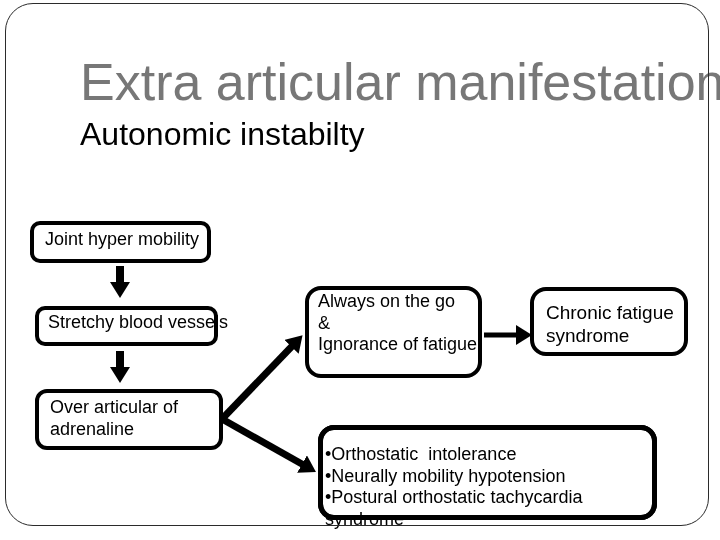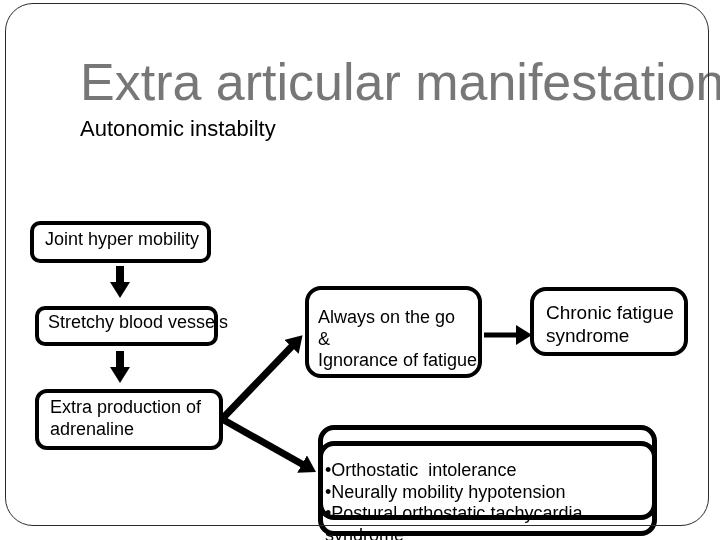--- a/index.html
+++ b/index.html
@@ -12,36 +12,36 @@
   .slide-frame {
     position:absolute; left:5px; top:3px; width:704px; height:523px;
     border:1.5px solid var(--slide-border,#2b2b2b); border-radius:28px;
     box-sizing:border-box; z-index:40; pointer-events:none;
   }
   .title {
     position:absolute; left:80px; top:56px; font-size:52px; line-height:1;
     color:var(--title-text,#777); white-space:nowrap;text-align:center;
   }
   .subtitle {
-    position:absolute; left:80px; top:118px; font-size:22px; line-height:1;
+    position:absolute; left:80px; top:118px; font-size:32px; line-height:1;
     color:var(--body-text,#000); white-space:nowrap;
   }
   .box {
     position:absolute; background:var(--shape-fill,#fff);
     border:4px solid var(--shape-border,#000);
     box-sizing:border-box; font-size:18px; line-height:1.2; z-index:10;
   }
   .box .line { white-space:nowrap; }
   .joint     { left:30px;  top:221px; width:181px; height:42px; border-radius:10px; padding:4px 8px 0 11px; }
   .stretchy  { left:35px;  top:306px; width:183px; height:40px; border-radius:10px; padding:2px 0 0 9px; }
   .adrenaline{ left:35px;  top:389px; width:188px; height:61px; border-radius:12px; padding:4px 0 0 11px; }
-  .always    { left:305px; top:286px; width:177px; height:92px; border-radius:16px; padding:17px 0 0 9px; }
+  .always    { left:305px; top:286px; width:177px; height:92px; border-radius:16px; padding:1px 0 0 9px; }
   .chronic   { left:530px; top:287px; width:158px; height:69px; border-radius:16px; padding:11px 0 0 12px; font-size:19px; }
   .outcomes  { left:318px; top:425px; width:339px; height:95px; border-radius:16px;
-               border-width:5px; padding:14px 4px 0 2px; overflow:visible;margin-top:16px; }
+               border-width:5px; padding:14px 4px 0 2px; overflow:visible; }
   .outcomes .line { white-space:pre-wrap; }
   .outcomes-outline {
     position:absolute; left:318px; top:425px; width:339px; height:95px;
     border:5px solid var(--shape-border,#000); border-radius:16px;
     box-sizing:border-box; background:transparent; z-index:30; pointer-events:none;
   }
   .arrows { position:absolute; left:0; top:0; z-index:20; pointer-events:none; }
   .arrows line { stroke:var(--shape-border,#000); }
   .arrows .head { fill:var(--shape-border,#000); }
 </style>
@@ -57,21 +57,21 @@
 
   <div class="box joint">
     <div class="line">Joint hyper mobility</div>
   </div>
 
   <div class="box stretchy">
     <div class="line">Stretchy blood vessels</div>
   </div>
 
   <div class="box adrenaline">
-    <div class="line">Extra production of</div>
+    <div class="line">Over articular of</div>
     <div class="line">adrenaline</div>
   </div>
 
   <div class="box always">
     <div class="line">Always on the go</div>
     <div class="line">&amp;</div>
     <div class="line">Ignorance of fatigue</div>
   </div>
 
   <div class="box chronic">

